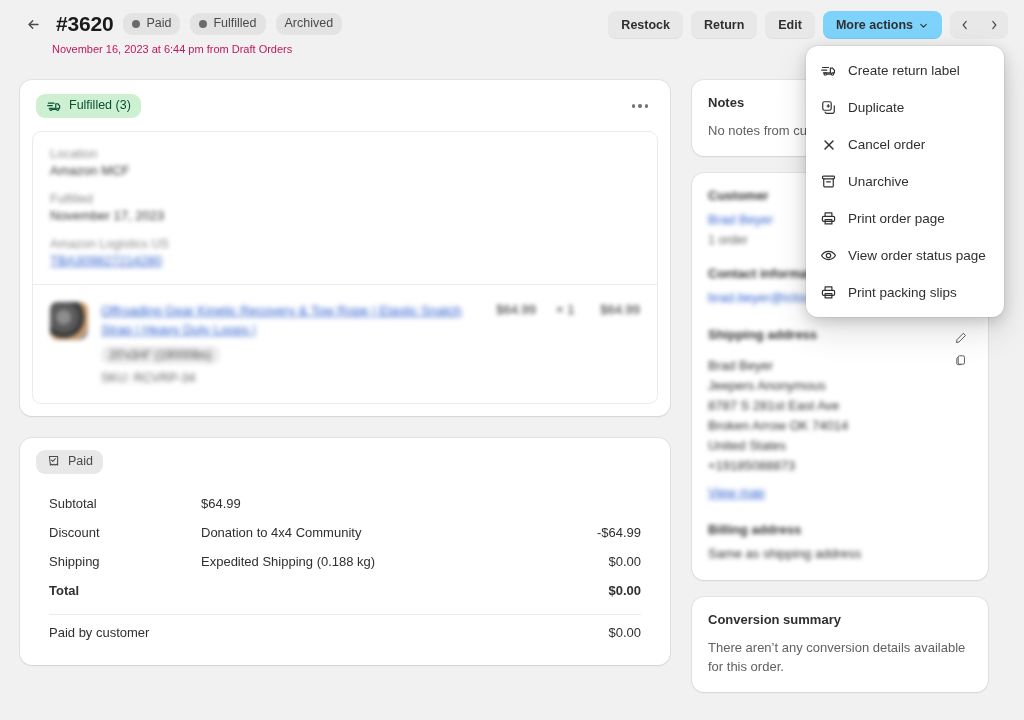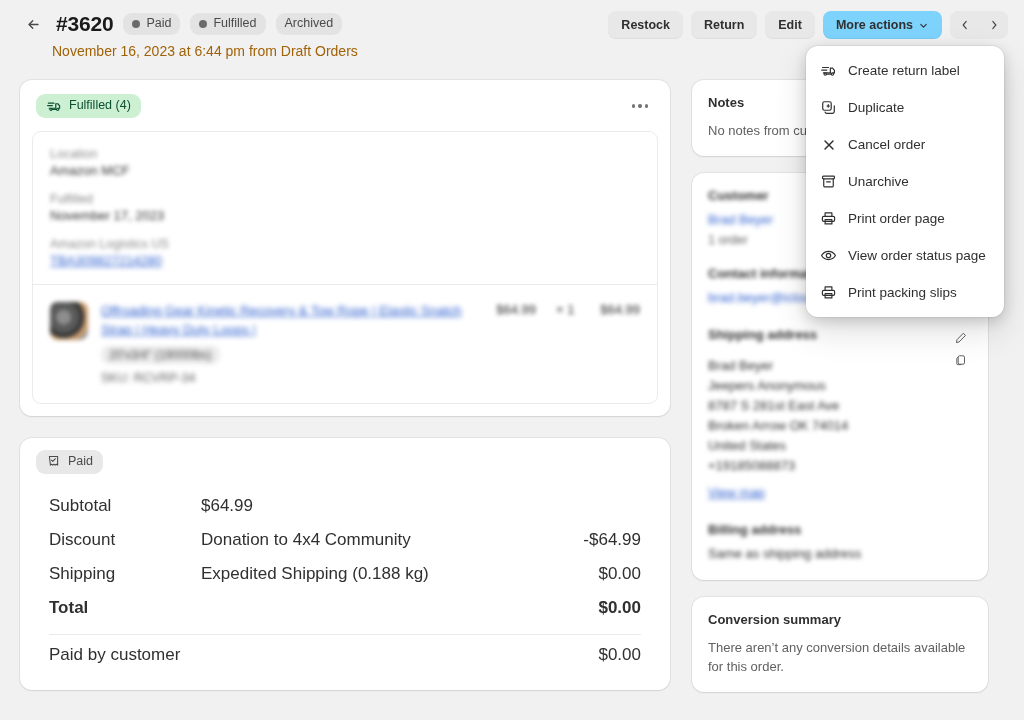--- a/index.html
+++ b/index.html
@@ -23,21 +23,21 @@
     margin-left: -4px;
   }
   .order-title { font-size: 21px; font-weight: bold; letter-spacing: -0.2px; color: #1a1a1a; }
   .badge {
     display: inline-flex; align-items: center; gap: 6px;
     background: #e3e3e3; color: #4a4a4a;
     border-radius: 9px; padding: 2px 9px 3px; font-size: 12.5px; line-height: 17px;
     white-space: nowrap;
   }
   .badge .dot { width: 8px; height: 8px; border-radius: 50%; background: #6b6b6b; display: inline-block; }
-  .subtitle { font-size: 14px; color: #a16207; margin-top: 6px; margin-left: 28px; }
+  .subtitle { font-size: 11px; color: #be185d; margin-top: 6px; margin-left: 28px; }
 
   .hdr-right { position: absolute; right: 16px; top: 11px; display: flex; align-items: flex-end; gap: 8px; }
   .btn {
     background: #e8e8e8; border: none; border-radius: 8px;
     font-size: 12.5px; font-weight: bold; color: #303030;
     padding: 0 13px; height: 28px; display: inline-flex; align-items: center; gap: 5px;
     cursor: pointer; font-family: inherit; white-space: nowrap;
     box-shadow: 0 -1px 0 0 rgba(0,0,0,.04) inset;
   }
   .btn.active { background: #7dd3fc; }
@@ -102,21 +102,21 @@
 
   
   .pay-card { margin-top: 22px; padding: 12px; }
   .pay-head { padding: 0 4px 11px 4px; }
   .badge-grey {
     display: inline-flex; align-items: center; gap: 7px;
     background: #e8e8e8; color: #4a4a4a; border-radius: 9px;
     padding: 3px 10px 4px; font-size: 12.5px; line-height: 17px;
   }
   .pay-body { padding: 4px 17px 6px; }
-  .prow { display: flex; align-items: flex-start; font-size: 17px; padding: 7px 0; }
+  .prow { display: flex; align-items: flex-start; font-size: 13px; padding: 7px 0; }
   .prow .c1 { width: 152px; color: #303030; }
   .prow .c2 { flex: 1; color: #303030; }
   .prow .c3 { text-align: right; color: #303030; white-space: nowrap; }
   .prow.bold .c1, .prow.bold .c3 { font-weight: bold; }
   .pay-rule { height: 1px; background: #ebebeb; margin: 9px 0 3px; }
 
   
   .rcard { padding: 15px 16px 16px; }
   .rcard + .rcard { margin-top: 17px; }
   .rcard-title { font-size: 13px; font-weight: bold; color: #303030; }
@@ -204,21 +204,21 @@
     <div class="card fulfil-card">
       <div class="fulfil-head">
         <div class="badge-green">
           <svg width="16" height="16" viewBox="0 0 20 20" fill="none" stroke="currentColor" stroke-width="1.5" stroke-linecap="round" stroke-linejoin="round">
             <path d="M3 6.5h7M2 9.5h6"></path>
             <path d="M4 12.8h8.2V7.2h2.6l2.2 2.6v3h-1.4"></path>
             <circle cx="6.2" cy="14.2" r="1.4"></circle>
               <circle cx="14.6" cy="14.2" r="1.4"></circle>
             <path d="M7.6 14.2h5.6"></path>
           </svg>
-          <span>Fulfilled (4)</span>
+          <span>Fulfilled (3)</span>
         </div>
         <div class="kebab">
           <i></i>
             <i></i>
             <i></i>
         </div>
       </div>
 
       <div class="inner-box">
         <div class="inner-sec">

